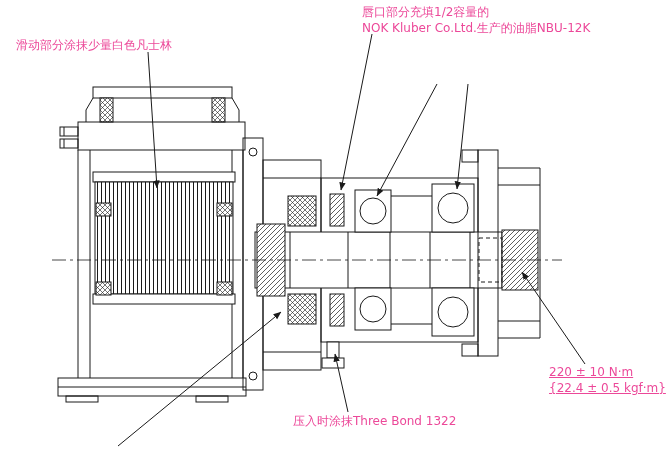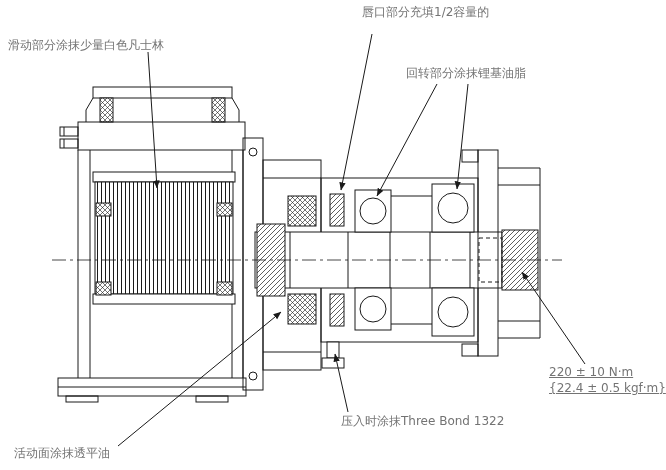--- a/index.html
+++ b/index.html
@@ -2,21 +2,21 @@
 <html><head>
 <meta charset="utf-8">
 <style>
   html,body{margin:0;padding:0;background:#fff;}
   .stage{
     position:relative;width:666px;height:470px;background:#fff;
     font-family:"DejaVu Sans","Liberation Sans",sans-serif;overflow:hidden;
   }
   .stage svg{position:absolute;left:0;top:0;}
   .label{
-    position:absolute;font-size:12px;line-height:16px;color:#737373;
+    position:absolute;font-size:12px;line-height:16px;color:#ec4899;
     white-space:nowrap;z-index:2;
   }
 </style>
 </head>
 <body>
 
 <div class="stage">
 
   <svg width="666" height="470" viewBox="0 0 666 470" xmlns="http://www.w3.org/2000/svg">
     <defs>
@@ -155,30 +155,29 @@
         <path d="M372,34 L341,190" marker-end="url(#arr)"></path>
         <path d="M437,84 L377,196" marker-end="url(#arr)"></path>
         <path d="M468,84 L457,189" marker-end="url(#arr)"></path>
         <path d="M585,364 L522,272" marker-end="url(#arr)"></path>
         <path d="M348,412 L335,354" marker-end="url(#arr)"></path>
         <path d="M118,446 L281,312" marker-end="url(#arr)"></path>
       </g>
     </g>
   </svg>
 
-  <div class="label" style="left:8px;top:37px;">滑动部分涂抹少量白色凡士林</div>
+  <div class="label" style="left:16px;top:37px;">滑动部分涂抹少量白色凡士林</div>
 
   <div class="label" style="left:362px;top:4px;">
     <div>唇口部分充填1/2容量的</div>
+    <div>NOK Kluber Co.Ltd.生产的油脂NBU-12K</div>
   </div>
 
-  <div class="label" style="left:406px;top:65px;">回转部分涂抹锂基油脂</div>
 
   <div class="label" style="left:549px;top:364px;text-decoration:underline;">
     <div>220 ± 10 N·m</div>
     <div>{22.4 ± 0.5 kgf·m}</div>
   </div>
 
-  <div class="label" style="left:293px;top:413px;margin-left:48px;">压入时涂抹Three Bond 1322</div>
+  <div class="label" style="left:293px;top:413px;">压入时涂抹Three Bond 1322</div>
 
-  <div class="label" style="left:14px;top:445px;">活动面涂抹透平油</div>
 
 </div>
 
 </body></html>

